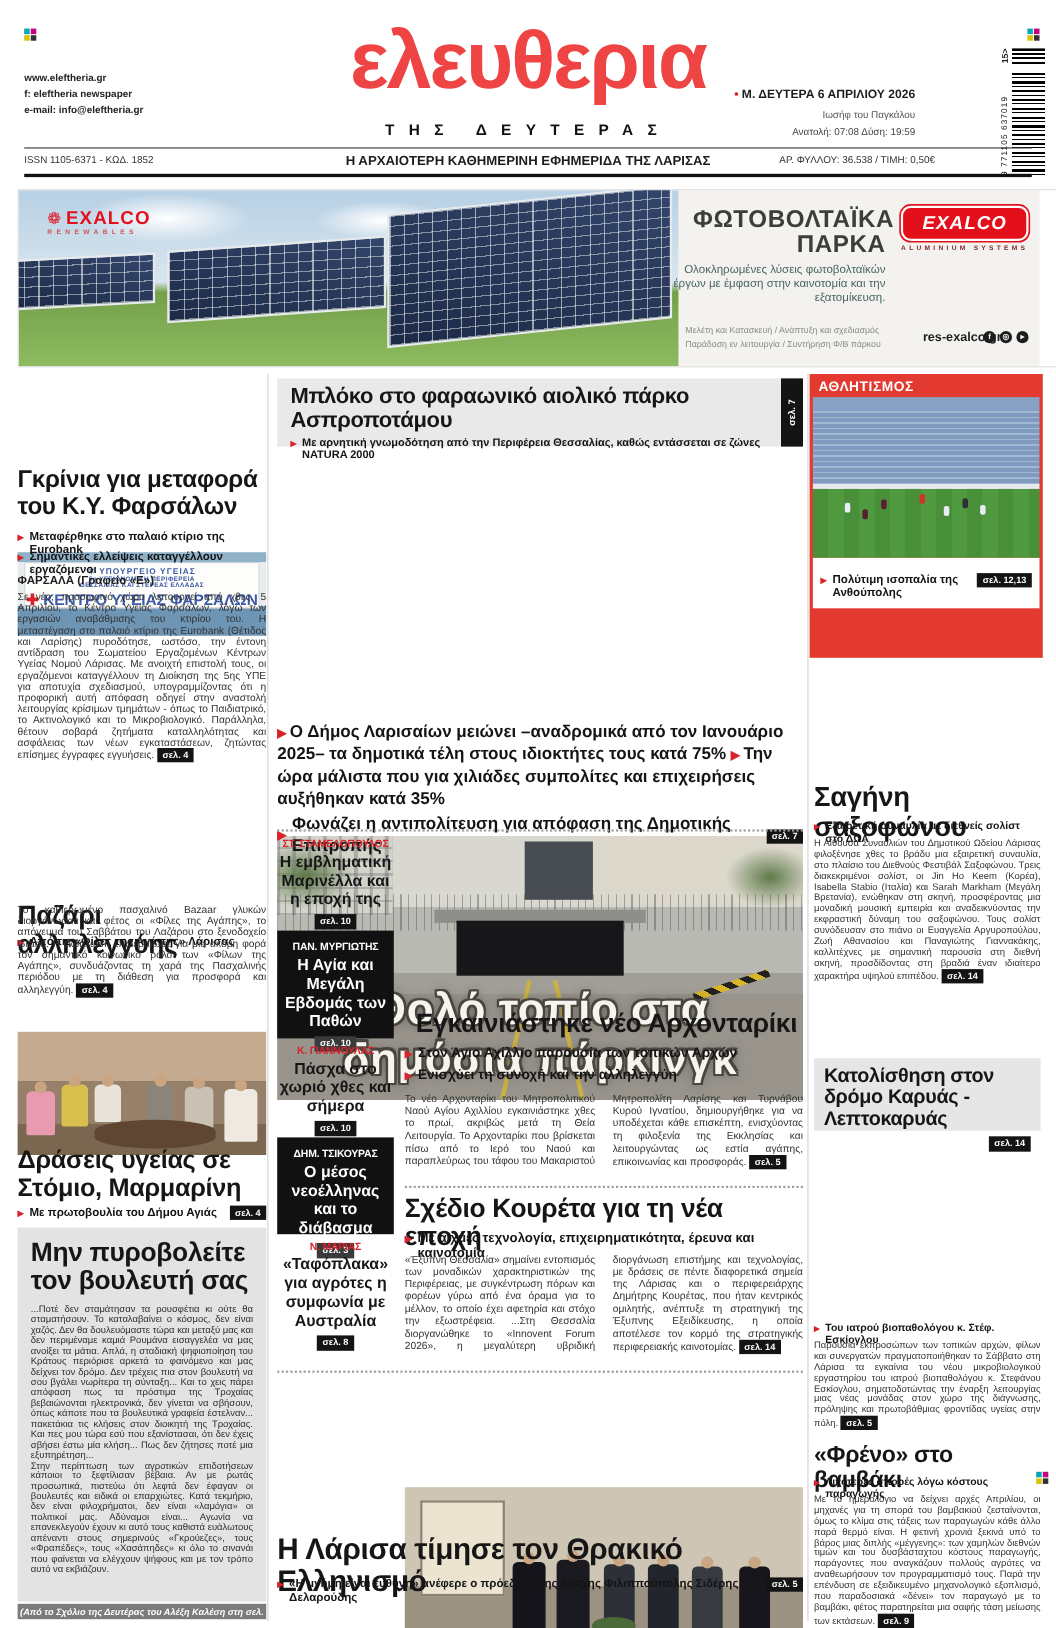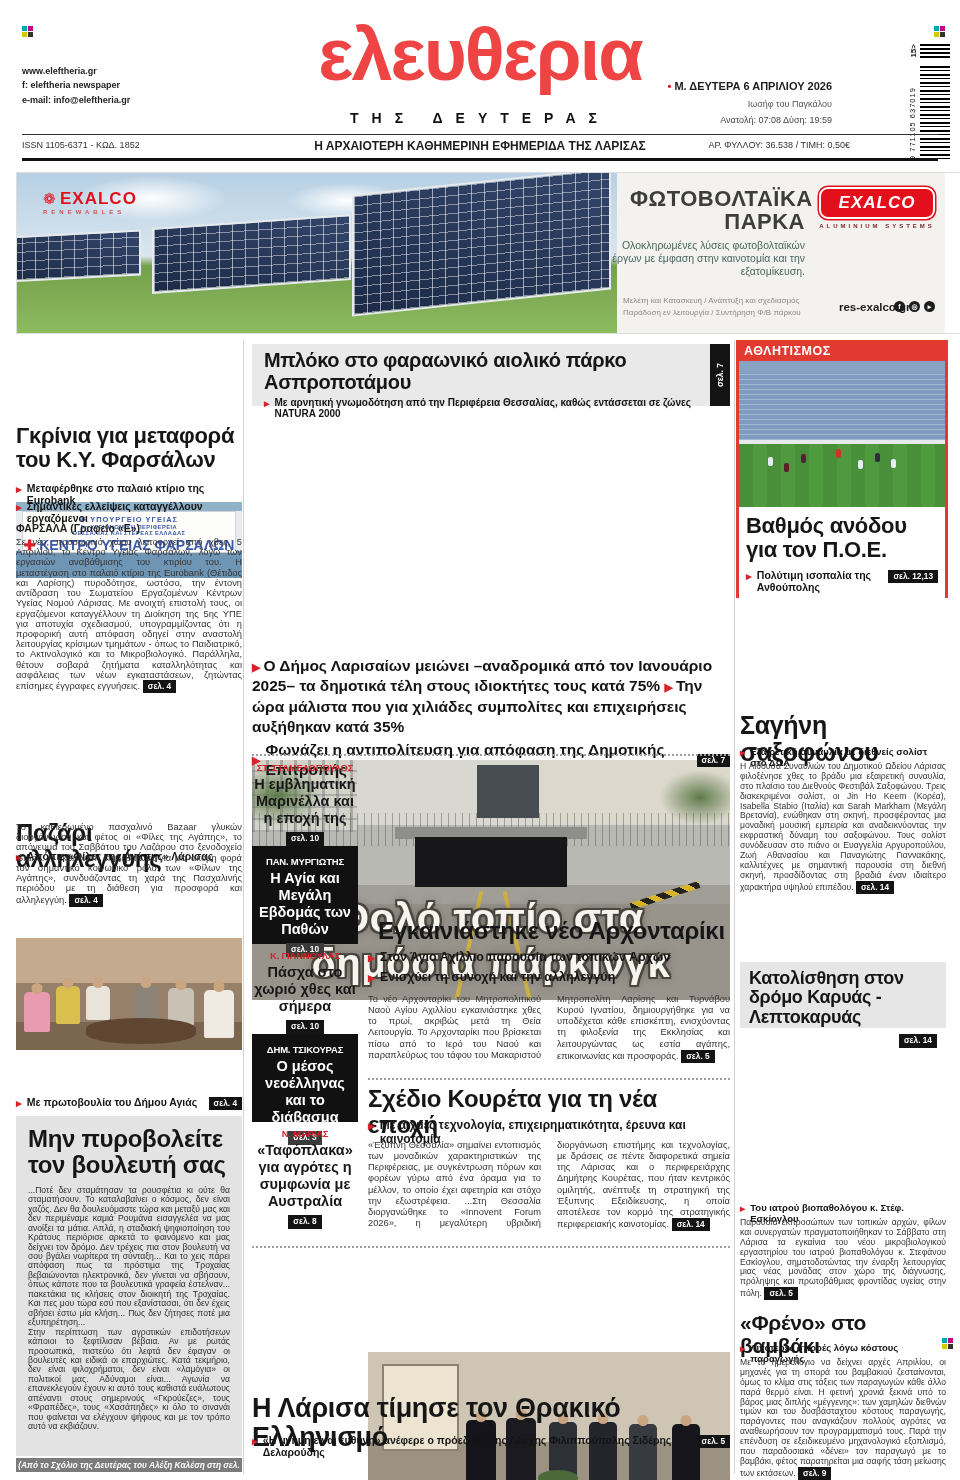--- a/index.html
+++ b/index.html
@@ -319,20 +319,21 @@
     </div>
   <div class="abs Lx body body-l" data-name="bazaar-body"><span>Το καθιερωμένο πασχαλινό Bazaar γλυκών διοργάνωσαν και φέτος οι «Φίλες της Αγάπης», το απόγευμα του Σαββάτου του Λαζάρου στο ξενοδοχείο Grand. Η εκδήλωση επιβεβαίωσε για μια ακόμη φορά τον σημαντικό κοινωνικό ρόλο των «Φίλων της Αγάπης», συνδυάζοντας τη χαρά της Πασχαλινής περιόδου με τη διάθεση για προσφορά και αλληλεγγύη.</span> <span class="pg" data-name="page-badge">σελ. 4</span></div>
 
   <div class="abs Lx photo" data-name="health-desk-photo">
     
     
     
     
     
   </div>
+  <h2 class="abs Lx t" data-name="drasis-title">Δράσεις υγείας σε Στόμιο, Μαρμαρίνη</h2>
   <div class="abs Lx bull" data-name="drasis-bullet-row">
       <span class="tri" data-name="bullet-icon">▶</span>
       <span>Με πρωτοβουλία του Δήμου Αγιάς</span>
       <span class="pg" style="margin-left:auto" data-name="page-badge">σελ. 4</span>
     </div>
 
   <div class="abs Lx" data-name="opinion-box">
     <h2 class="t" data-name="opinion-title">Μην πυροβολείτε τον βουλευτή σας</h2>
     <p data-name="opinion-paragraph-1">...Ποτέ δεν σταμάτησαν τα ρουσφέτια κι ούτε θα σταματήσουν. Το καταλαβαίνει ο κόσμος, δεν είναι χαζός. Δεν θα δουλευόμαστε τώρα και μεταξύ μας και δεν περιμέναμε καμιά Ρουμάνα εισαγγελέα να μας ανοίξει τα μάτια. Απλά, η σταδιακή ψηφιοποίηση του Κράτους περιόρισε αρκετά το φαινόμενο και μας δείχνει τον δρόμο. Δεν τρέχεις πια στον βουλευτή να σου βγάλει νωρίτερα τη σύνταξη... Και το χεις πάρει απόφαση πως τα πρόστιμα της Τροχαίας βεβαιώνονται ηλεκτρονικά, δεν γίνεται να σβήσουν, όπως κάποτε που τα βουλευτικά γραφεία έστελναν... πακετάκια τις κλήσεις στον διοικητή της Τροχαίας. Και πες μου τώρα εσύ που εξανίστασαι, ότι δεν έχεις σβήσει έστω μία κλήση... Πως δεν ζήτησες ποτέ μια εξυπηρέτηση...</p>
     <p data-name="opinion-paragraph-2">Στην περίπτωση των αγροτικών επιδοτήσεων κάποιοι το ξεφτίλισαν βέβαια. Αν με ρωτάς προσωπικά, πιστεύω ότι λεφτά δεν έφαγαν οι βουλευτές και ειδικά οι επαρχιώτες. Κατά τεκμήριο, δεν είναι φιλοχρήματοι, δεν είναι «λαμόγια» οι πολιτικοί μας. Αδύναμοι είναι... Αγωνία να επανεκλεγούν έχουν κι αυτό τους καθιστά ευάλωτους απέναντι στους σημερινούς «Γκρούεζες», τους «Φραπέδες», τους «Χασάπηδες» κι όλο το σινανάι που φαίνεται να ελέγχουν ψήφους και με τον τρόπο αυτό να εκβιάζουν.</p>
@@ -446,21 +447,20 @@
         <div class="mow"></div>
       <div class="dotp" style="left:14%;top:66%;background:#e8ecf4;"></div>
       <div class="dotp" style="left:22%;top:70%;background:#5a1f2e;"></div>
       <div class="dotp" style="left:30%;top:64%;background:#5a1f2e;"></div>
       <div class="dotp" style="left:47%;top:60%;background:#d03428;"></div>
       <div class="dotp" style="left:58%;top:68%;background:#e8ecf4;"></div>
       <div class="dotp" style="left:66%;top:63%;background:#2e2e38;"></div>
       <div class="dotp" style="left:74%;top:67%;background:#e8ecf4;"></div>
     </div>
     <div class="sports-inner" data-name="sports-content">
-      <h2 class="t" data-name="sports-title">Βαθμός ανόδου για τον Π.Ο.Ε.</h2>
       <div class="bull" data-name="sports-bullet-row">
           <span class="tri" data-name="bullet-icon">▶</span>
           <span>Πολύτιμη ισοπαλία της Ανθούπολης</span>
           <span class="pg" data-name="page-badge">σελ. 12,13</span>
         </div>
     </div>
   </div>
 
   <h2 class="abs Rx t" data-name="sax-title">Σαγήνη σαξοφώνου</h2>
   <div class="abs Rx bull" data-name="sax-bullet">

